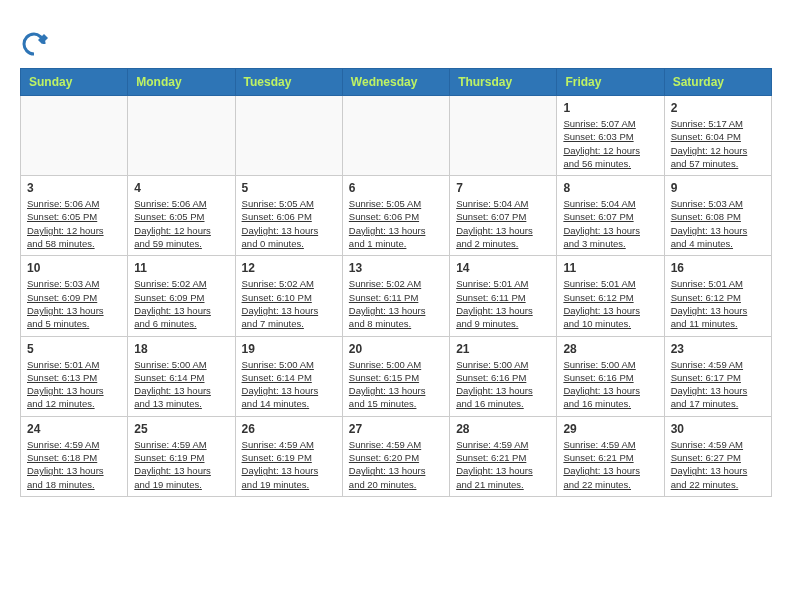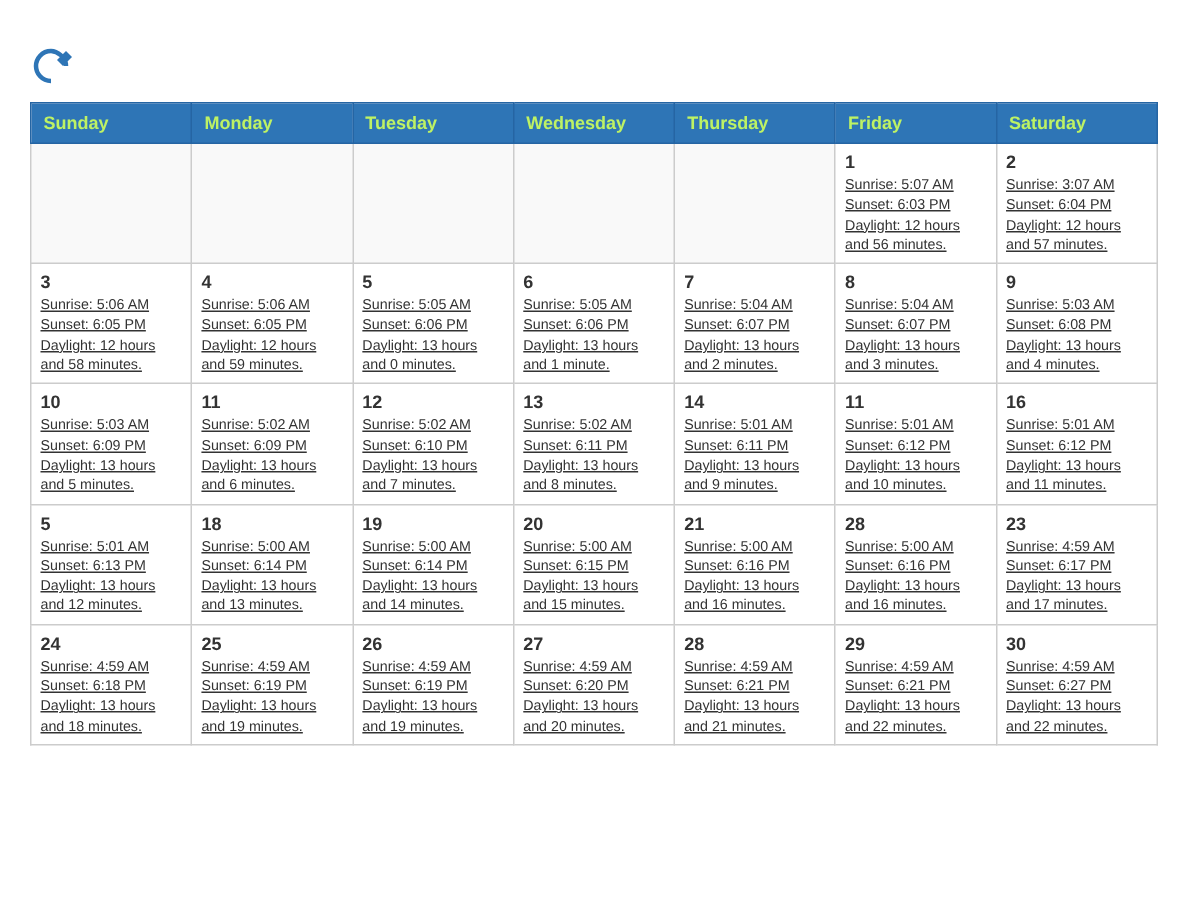--- a/index.html
+++ b/index.html
@@ -134,21 +134,21 @@
         <td class="empty"></td>
         <td class="empty"></td>
         <td>
           <span class="day-number">1</span>
           <div class="day-info">Sunrise: 5:07 AM
 Sunset: 6:03 PM
 Daylight: 12 hours and 56 minutes.</div>
         </td>
         <td>
           <span class="day-number">2</span>
-          <div class="day-info">Sunrise: 3:07 AM
+          <div class="day-info">Sunrise: 5:17 AM
 Sunset: 6:04 PM
 Daylight: 12 hours and 57 minutes.</div>
         </td>
       </tr>
       <tr>
         <td>
           <span class="day-number">3</span>
           <div class="day-info">Sunrise: 5:06 AM
 Sunset: 6:05 PM
 Daylight: 12 hours and 58 minutes.</div>

